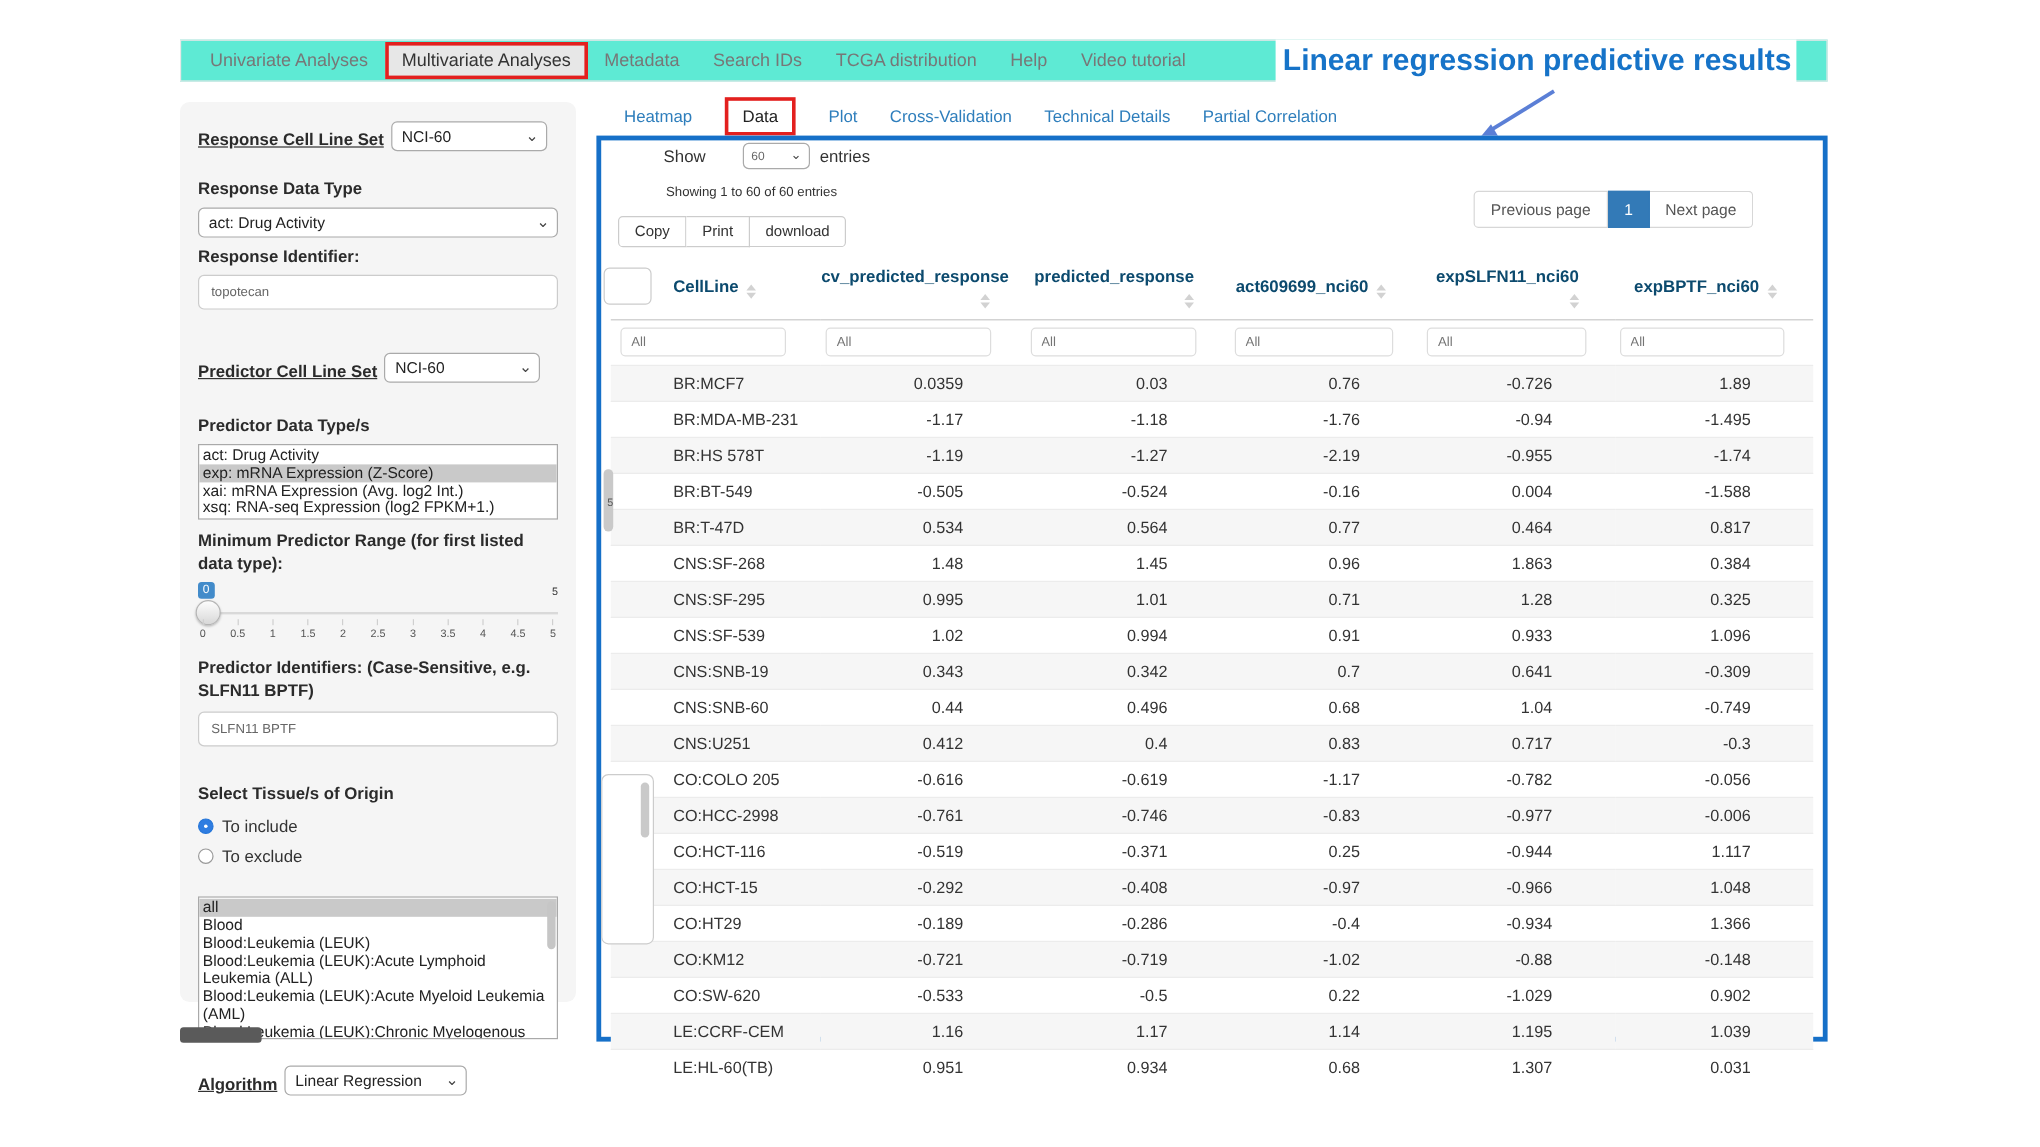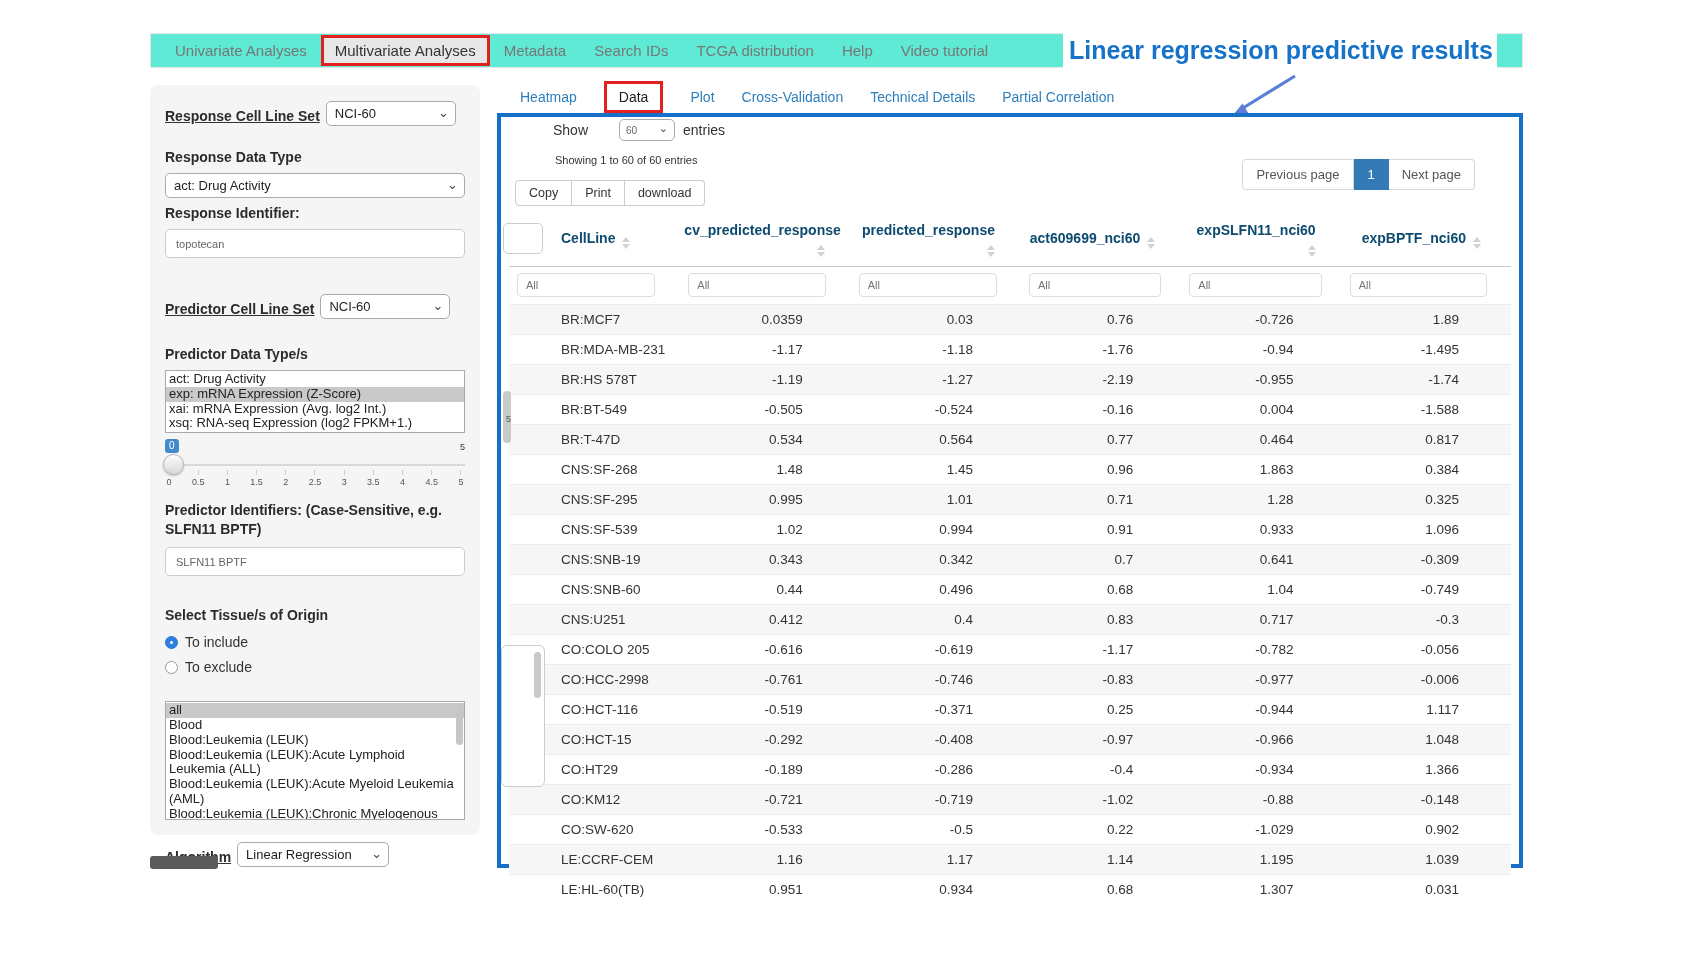--- a/index.html
+++ b/index.html
@@ -55,21 +55,21 @@
   
   .tabs { position:absolute; left:520px; top:82px; height:30px; display:flex; align-items:center; gap:27px; }
   .tab { font-size:14px; color:#2e7ebc; cursor:pointer; white-space:nowrap; }
   .tab.active { color:#222; border:3px solid #e3201e; padding:5px 12px; }
 
   
   .panel { position:absolute; left:497px; top:113px; width:1026px; height:755px;
     border:4px solid #1670c8; background:#fff; padding:0 8px; }
   .show-row { margin:2px 0 0 44px; display:flex; align-items:center; gap:8px; font-size:14px; color:#333; }
   .showing-text { margin:13px 0 0 46px; font-size:11px; color:#333; }
-  .pagination { position:absolute; right:44px; top:42px; display:flex; }
+  .pagination { position:absolute; right:58px; top:42px; display:flex; }
   .pg-btn { border:1px solid #d7d7d7; background:#fff; color:#555; font-size:13px; padding:7px 13px; cursor:pointer; font-family:"Liberation Sans",sans-serif; }
   .pg-btn.prev { border-radius:4px 0 0 4px; }
   .pg-btn.next { border-radius:0 4px 4px 0; border-left:none; }
   .pg-btn.current { background:#337ab7; color:#fff; border-color:#337ab7; }
   .export-group { margin:14px 0 0 6px; display:inline-flex; }
   .export-btn { border:1px solid #ccc; background:#fff; color:#333; font-size:12.5px; padding:5px 13px; cursor:pointer; font-family:"Liberation Sans",sans-serif; }
   .export-btn:first-child { border-radius:4px 0 0 4px; }
   .export-btn:last-child { border-radius:0 4px 4px 0; }
   .export-btn + .export-btn { border-left:none; }
 
@@ -153,20 +153,21 @@
   </div>
 
   <div class="lbl mt26">Predictor Data Type/s</div>
   <div class="listbox mt6" style="padding:1px 0;">
     <div class="lb-opt">act: Drug Activity</div>
     <div class="lb-opt selected">exp: mRNA Expression (Z-Score)</div>
     <div class="lb-opt">xai: mRNA Expression (Avg. log2 Int.)</div>
     <div class="lb-opt">xsq: RNA-seq Expression (log2 FPKM+1.)</div>
   </div>
 
+  <div class="lbl mt8">Minimum Predictor Range (for first listed data type):</div>
   <div class="slider">
     <span class="bubble">0</span>
     <span class="maxlab">5</span>
     <div class="track"></div>
     <div class="handle"></div>
     <div class="grid">
         <span class="tick">0</span>
         <span class="tick">0.5</span>
         <span class="tick">1</span>
         <span class="tick">1.5</span>

